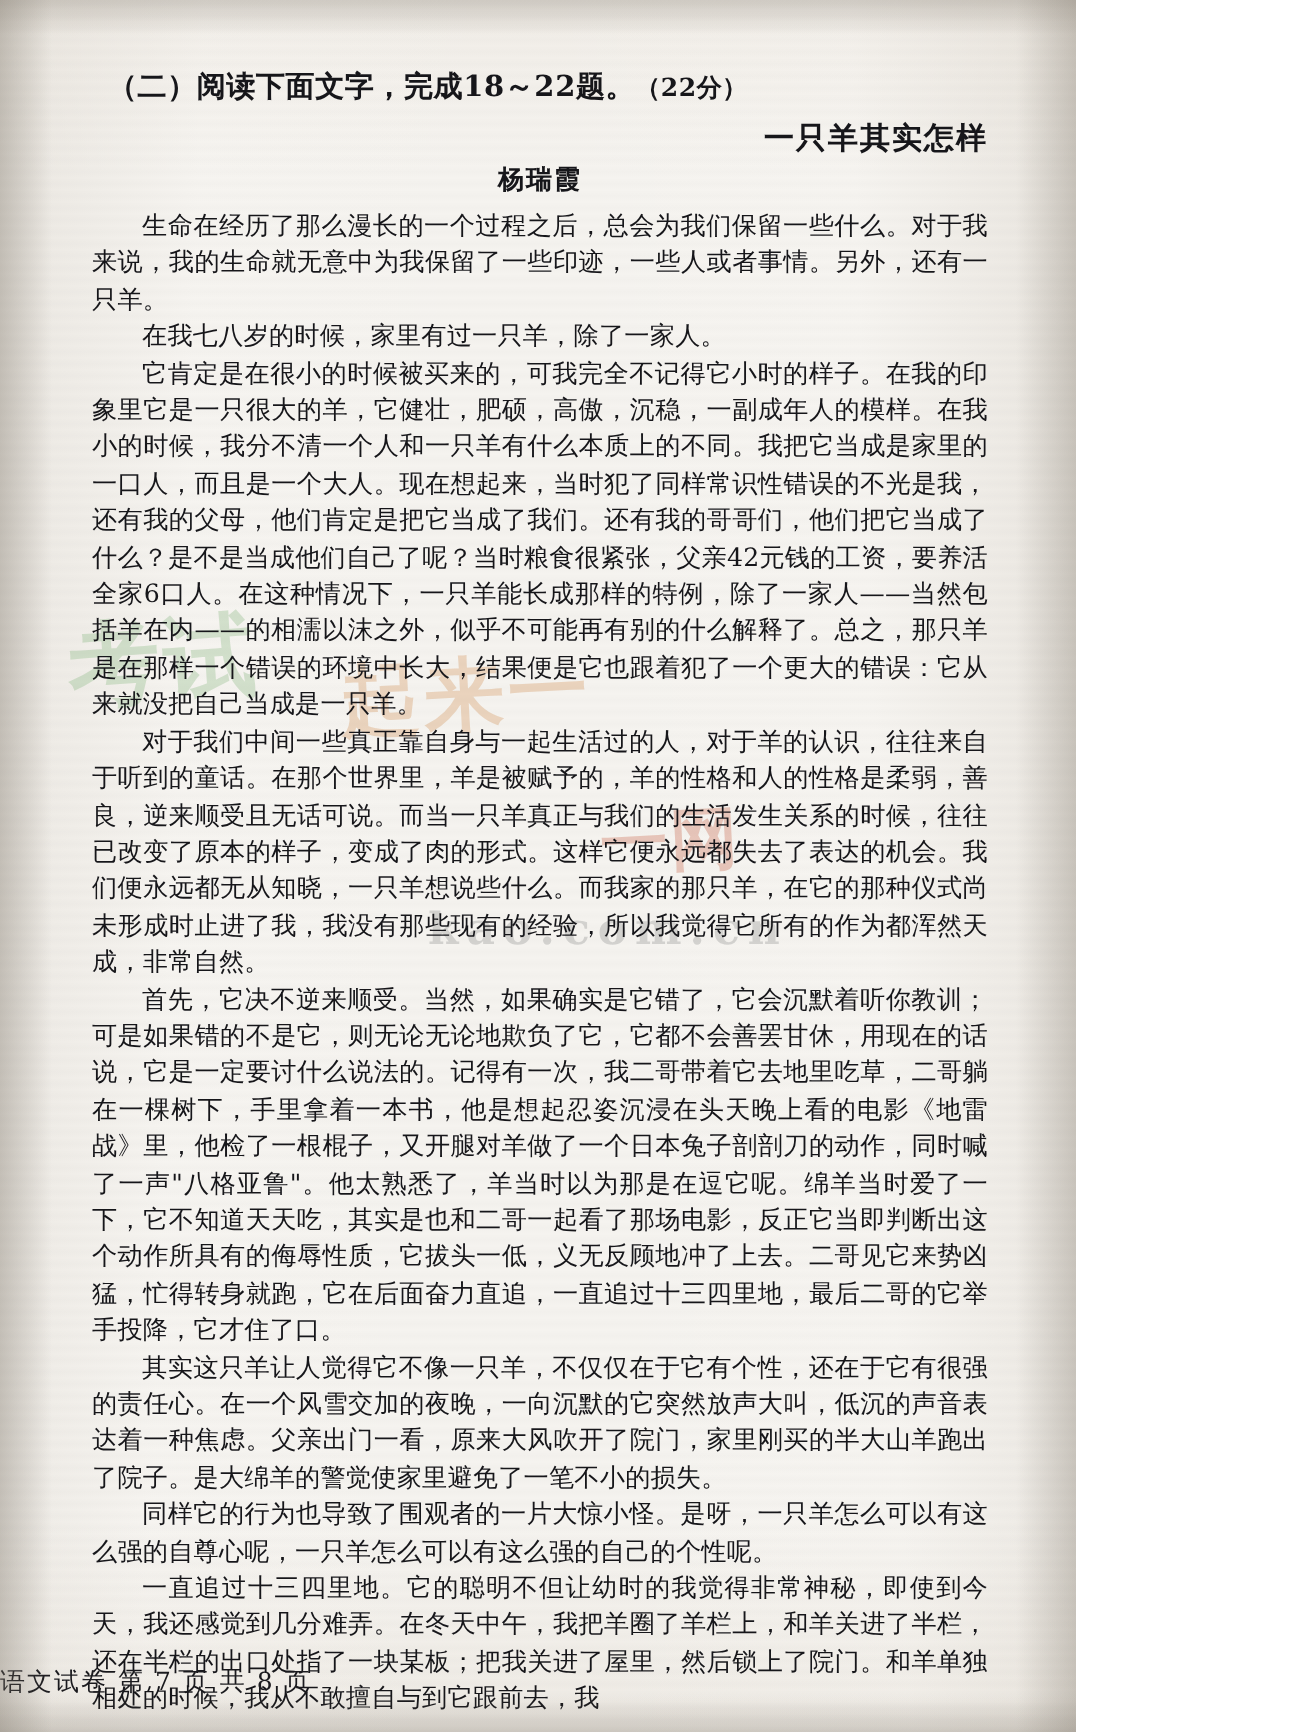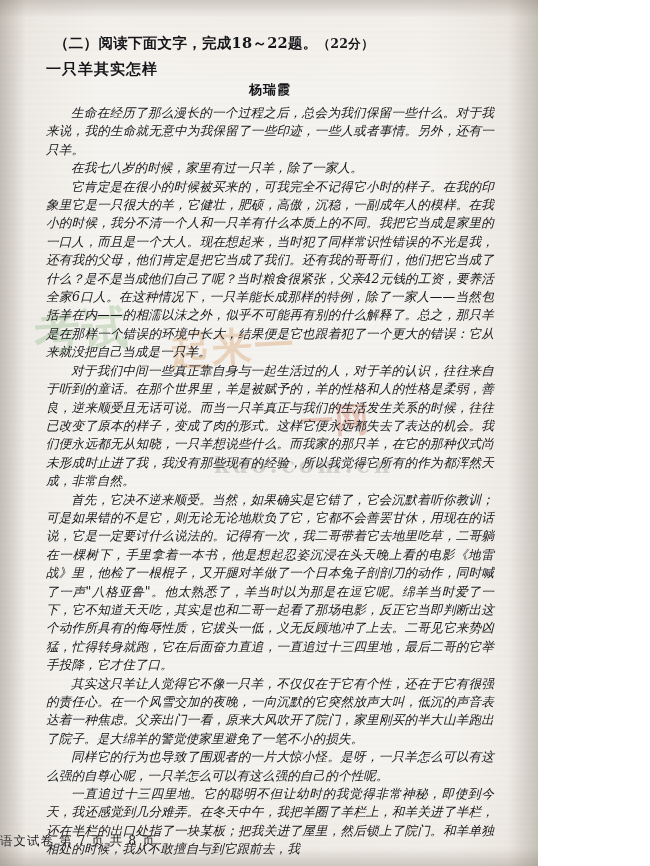--- a/index.html
+++ b/index.html
@@ -47,21 +47,21 @@
     font-weight: bold;
     letter-spacing: 0.3px;
     margin: 0 0 2px 8px;
     white-space: nowrap;
   }
   .section-head .score {
     font-size: 12.5px;
     font-weight: bold;
   }
   .title {
-    text-align: left;
+    text-align: right;
     font-size: 15px;
     font-weight: bold;
     margin: 7px 0 2px 0;
     letter-spacing: 1px;
   }
   .author {
     text-align: center;
     font-size: 13px;
     font-weight: bold;
     margin: 0 0 5px 0;
@@ -71,21 +71,20 @@
     margin: 0;
     font-size: 12.6px;
     line-height: 18.4px;
     text-align: justify;
     text-indent: 0;
     text-justify: inter-ideograph;
     letter-spacing: 0.1px;
   }
   p.para.indent {
     text-indent: 25px;
-    font-style: italic;
   }
   .footer {
     position: absolute;
     left: 0;
     right: 0;
     bottom: 16px;
     font-size: 12.5px;
     letter-spacing: 1px;
     z-index: 4;
     color: #1a1a1e;

